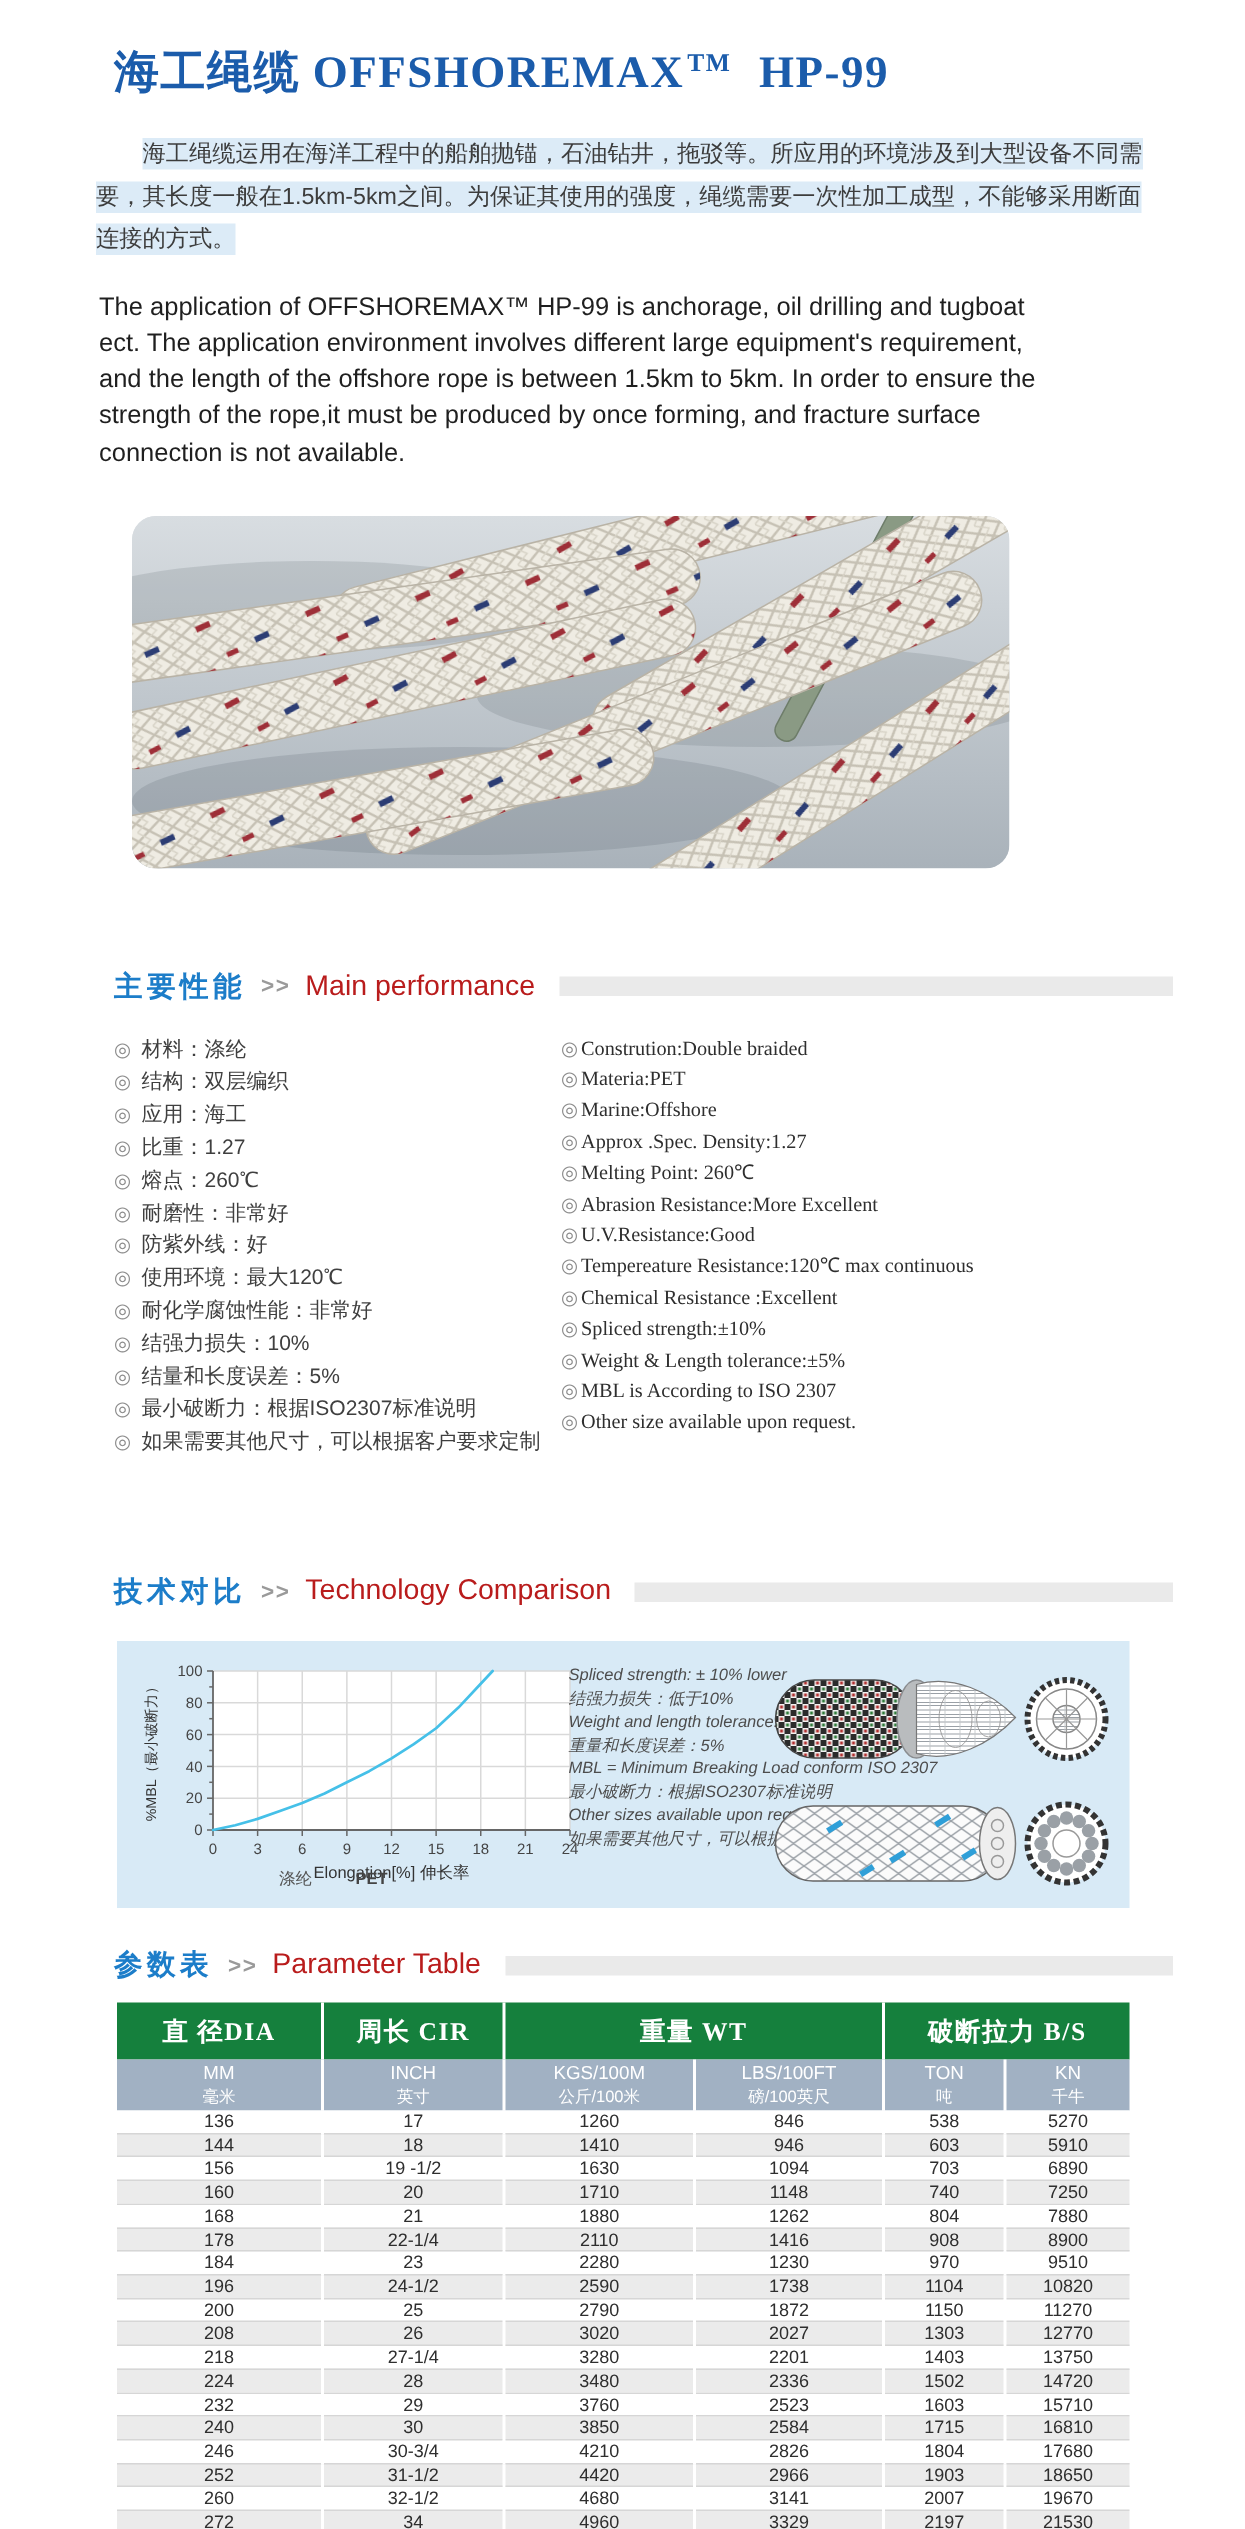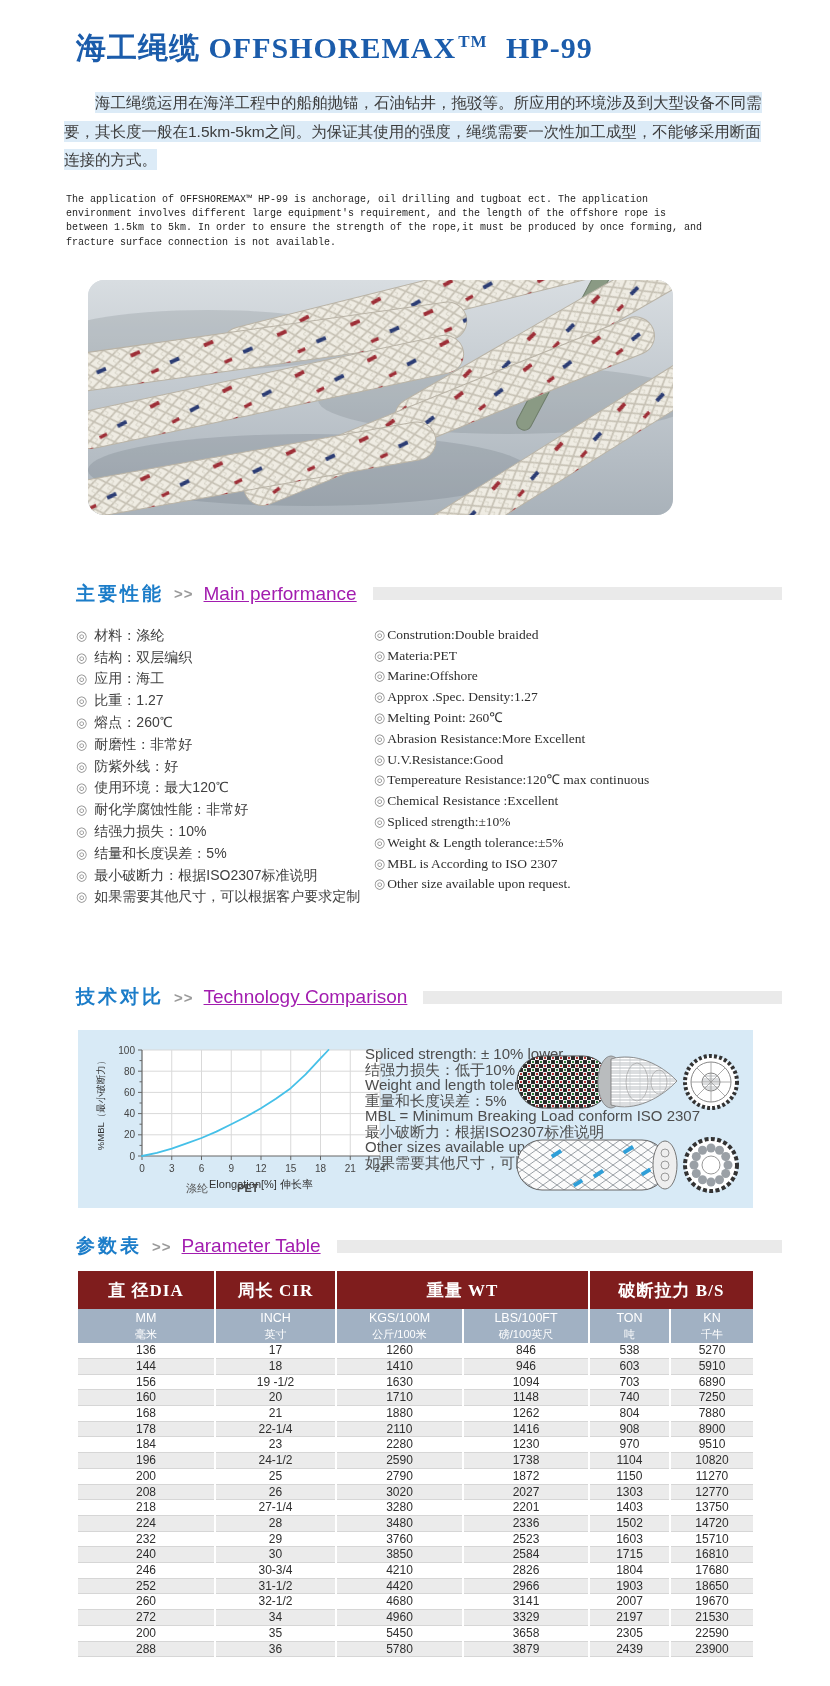--- a/index.html
+++ b/index.html
@@ -8,53 +8,53 @@
 
   .title{margin:28px 50px 0 76px;font-family:"Liberation Serif",serif;font-weight:bold;
          font-size:30px;color:#1b5cab;letter-spacing:1px;}
   .title .tm{font-size:17px;vertical-align:super;margin:0 4px 0 2px;}
   .title .model{margin-left:6px;}
 
   .intro-zh{margin:20px 58px 0 64px;font-size:15.5px;color:#3c3c3c;line-height:1.85;
             text-indent:2em;font-weight:500;}
   .intro-zh .hl{background:#dcebf7;padding:2px 0;box-decoration-break:clone;-webkit-box-decoration-break:clone;}
 
-  .intro-en{margin:18px 118px 12px 66px;font-family:Liberation Mono, monospace;font-size:10px;
+  .intro-en{margin:18px 118px 12px 66px;font-family:Liberation Sans, sans-serif;font-size:17px;
             color:#1f1f1f;line-height:1.42;}
 
   .photo{margin:30px 0 0 88px;width:585px;height:235px;border-radius:16px;overflow:hidden;
          box-shadow:0 0 0 1px #d8dde1 inset;}
 
   .section-header{display:flex;align-items:center;margin:0 48px 0 76px;}
   .section-header .zh{color:#1c7dc9;font-size:19px;font-weight:bold;letter-spacing:3px;white-space:nowrap;}
   .section-header .arrow{color:#9a9a9a;font-size:15px;font-weight:bold;margin:0 10px;letter-spacing:1px;}
-  .section-header .en{color:#a21caf;font-size:19px;white-space:nowrap;text-decoration:underline;}
+  .section-header .en{color:#b91c1c;font-size:19px;white-space:nowrap;}
   .section-header .bar{flex:1;height:13px;background:#eaeaea;margin-left:16px;}
 
   #perf-header{margin-top:66px;}
   .perf-lists{display:flex;margin:18px 0 12px 76px;}
   .perf-col-zh{width:298px;}
   .perf-col-en{flex:1;}
   .perf-item{font-size:14px;color:#3f3f3f;line-height:20.8px;white-space:nowrap;}
   .perf-item .bullet{color:#8a8a8a;margin-right:7px;font-size:13px;}
   .perf-col-en .perf-item{font-family:"Liberation Serif",serif;font-size:13.5px;color:#2e2e2e;}
   .perf-col-en .perf-item .bullet{margin-right:2px;}
 
   #tech-header{margin-top:76px;}
   .tech-box{position:relative;margin:20px 77px 0 78px;height:178px;background:#d8eaf6;}
   .tech-box svg.chart{position:absolute;left:14px;top:6px;}
-  .tech-notes{position:absolute;left:287px;top:16px;font-size:15px;color:#4d4d4d;line-height:15.5px;}
+  .tech-notes{position:absolute;left:301px;top:16px;font-size:11px;color:#4d4d4d;line-height:15.5px;font-style:italic;}
   .tech-legend{position:absolute;left:108px;bottom:12px;font-size:11px;color:#555;}
   .tech-legend .en{margin-left:26px;font-weight:bold;color:#444;}
   .tech-illus{position:absolute;right:8px;top:10px;}
 
   #param-header{margin-top:25px;}
   table.param{margin:12px 77px 0 78px;border-collapse:collapse;width:675px;table-layout:fixed;}
   table.param th,table.param td{padding:0;text-align:center;}
-  .grp-row th{background:#7f1d1d;color:#ffffff;font-family:"Liberation Serif",serif;
+  .grp-row th{background:#15803d;color:#ffffff;font-family:"Liberation Serif",serif;
               font-weight:bold;font-size:17px;height:38px;border-right:2px solid #ffffff;letter-spacing:1px;}
   .grp-row th:last-child{border-right:none;}
   .sub-row th{background:#a1b1c3;color:#ffffff;font-weight:normal;height:28px;
               border-right:2px solid #ffffff;line-height:1.45;}
   .sub-row th:last-child{border-right:none;}
   .sub-row .u-en{font-size:12.5px;display:block;}
   .sub-row .u-zh{font-size:11px;display:block;}
   table.param tbody td{font-size:12px;color:#2e2e2e;height:14.7px;line-height:14.7px;
               border-bottom:1px solid #d6d6d6;border-right:2px solid #ffffff;}
   table.param tbody td:last-child{border-right:none;}

